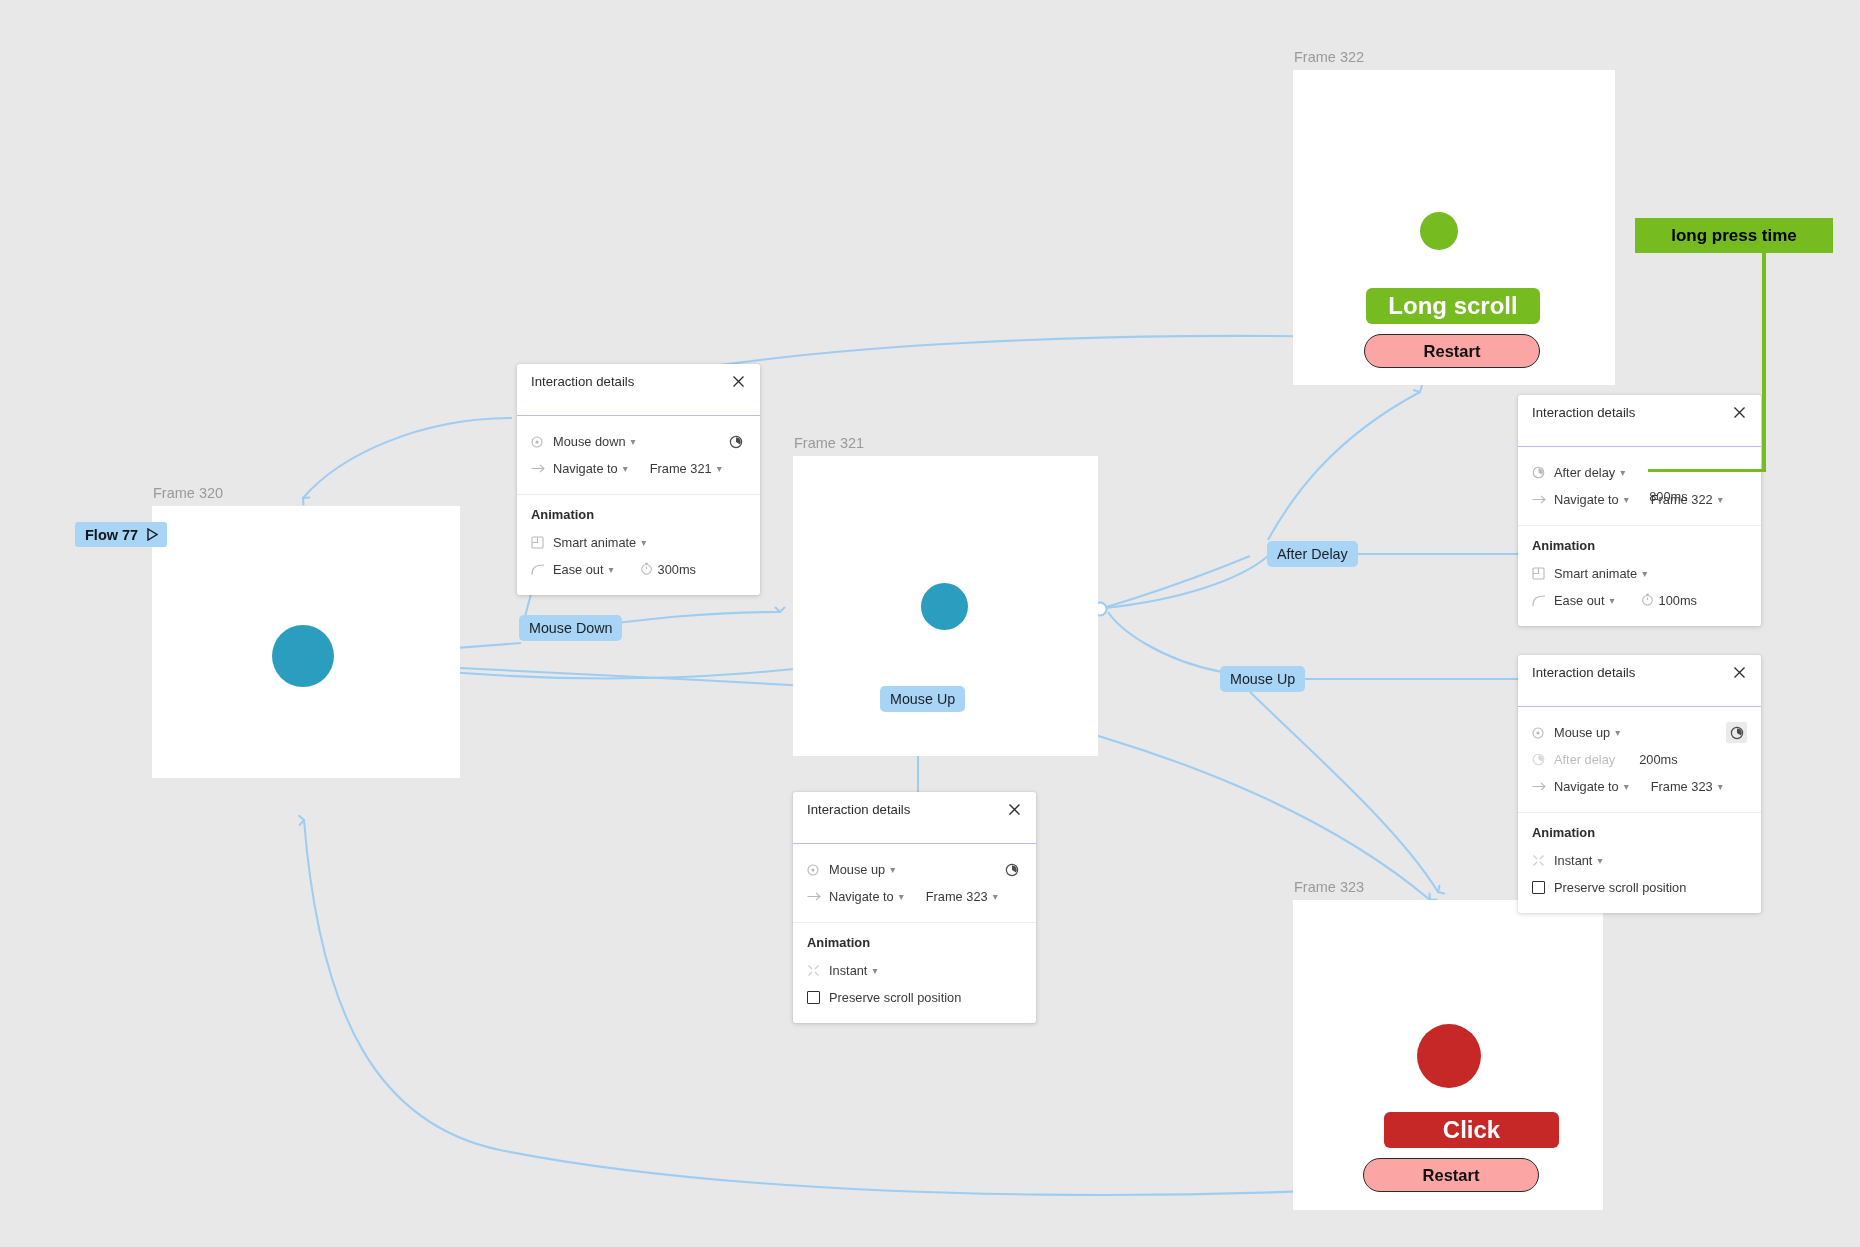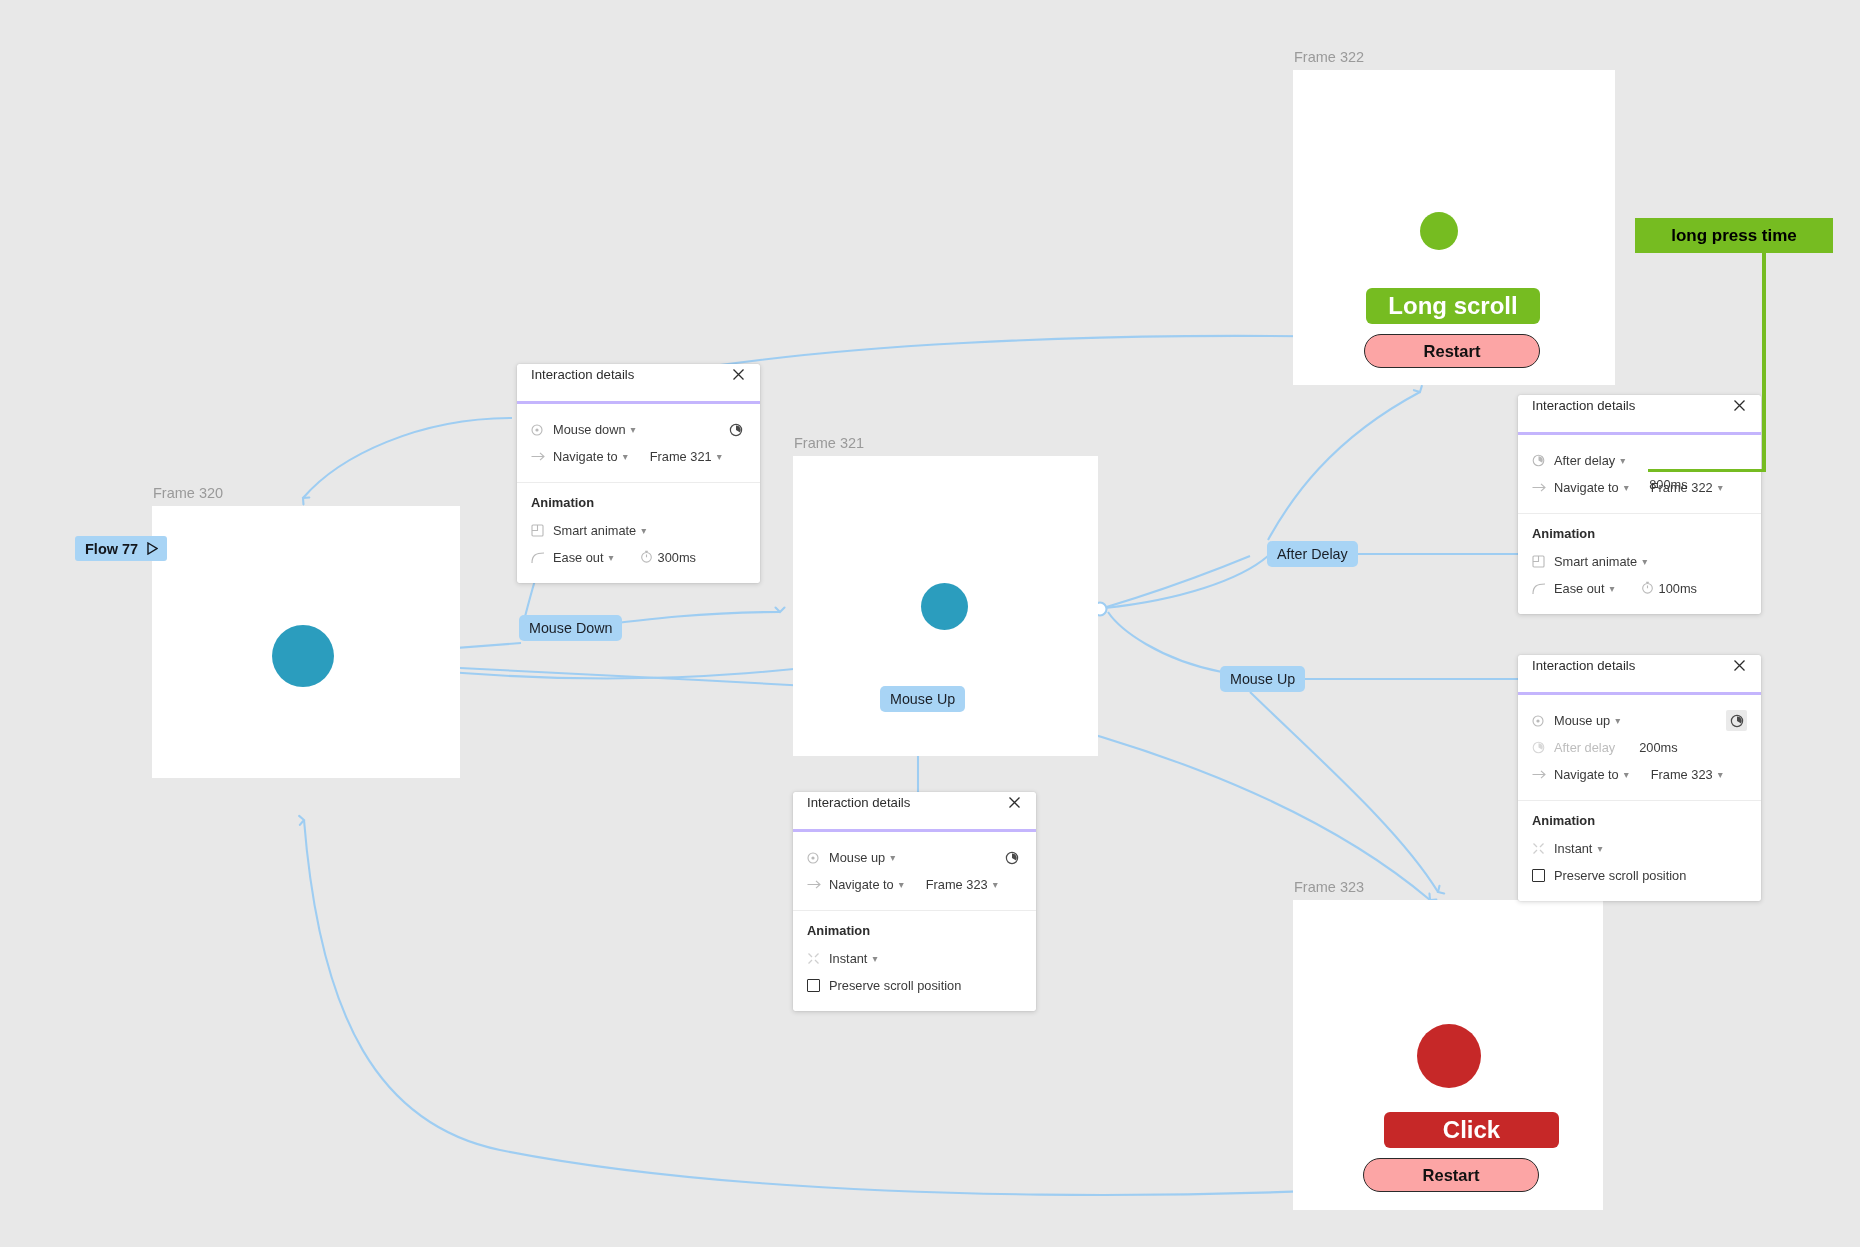--- a/index.html
+++ b/index.html
@@ -53,22 +53,22 @@
     white-space: nowrap;
   }
 
   
   .panel {
     position: absolute; background: #fff;
     box-shadow: 0 1px 5px rgba(0,0,0,.16), 0 0 1px rgba(0,0,0,.22);
     border-radius: 2px; width: 243px;
   }
   .panel-head {
-    height: 40px; display: flex; align-items: center; justify-content: space-between;
-    padding: 0 13px 16px 14px; border-bottom: 3px solid #c4b5fd;
+    height: 52px; display: flex; align-items: center; justify-content: space-between;
+    padding: 0 13px 16px 14px; border-bottom: 1px solid #c4b5fd;
   }
   .panel-title { font-size: 13.2px; color: #2c2c2c; }
   .close-x { width: 17px; height: 17px; cursor: pointer; }
   .panel-sec { padding: 12px 0 12px 0; border-bottom: 1px solid #ececec; }
   .panel-sec.last { border-bottom: none; }
   .row {
     display: flex; align-items: center; height: 27px;
     padding: 0 14px; font-size: 12.8px; color: #3a3a3a;
   }
   .row .ico { width: 22px; flex: 0 0 22px; display: flex; align-items: center; color: #b9b9b9; }
@@ -159,21 +159,21 @@
     </g>
   </svg>
 
   <div class="frame-wrap" style="left:152px; top:506px; width:308px; height:272px;">
     <div class="frame-label">Frame 320</div>
     <div class="frame">
       <div class="dot" style="left:120px; top:119px; width:62px; height:62px; background:#2b9dbe;"></div>
     </div>
   </div>
 
-  <div class="flow-pill" style="left:75px; top:536px;">
+  <div class="flow-pill" style="left:75px; top:522px;">
     <span>Flow 77</span>
     <span>
       <svg width="11" height="13" viewBox="0 0 11 13">
           <path d="M1,1 L10,6.5 L1,12 Z" fill="none" stroke="#12161c" stroke-width="1.4"></path>
         </svg>
     </span>
   </div>
 
   <div class="frame-wrap" style="left:793px; top:456px; width:305px; height:300px;">
     <div class="frame-label">Frame 321</div>

